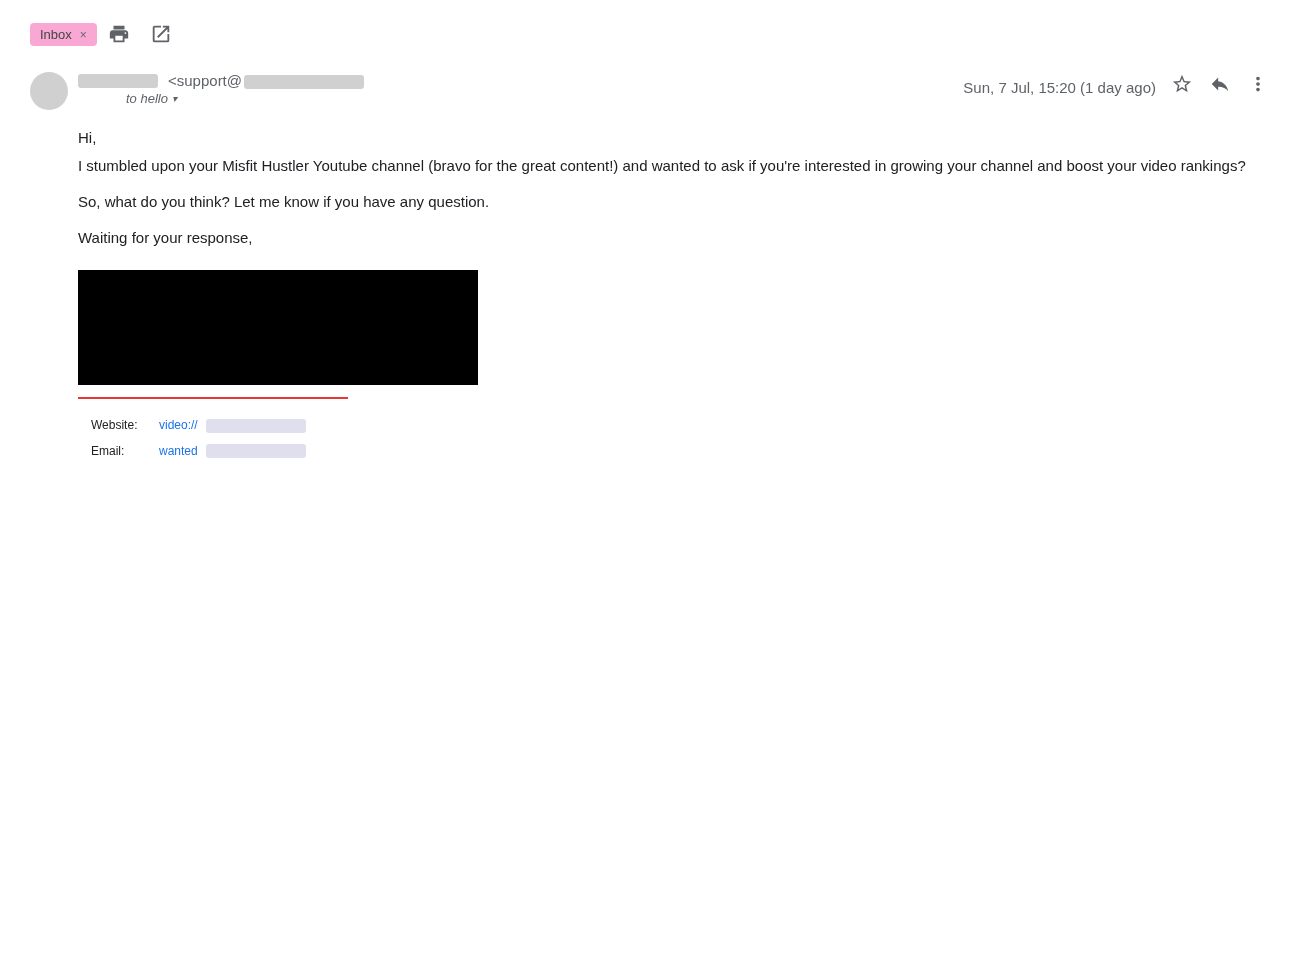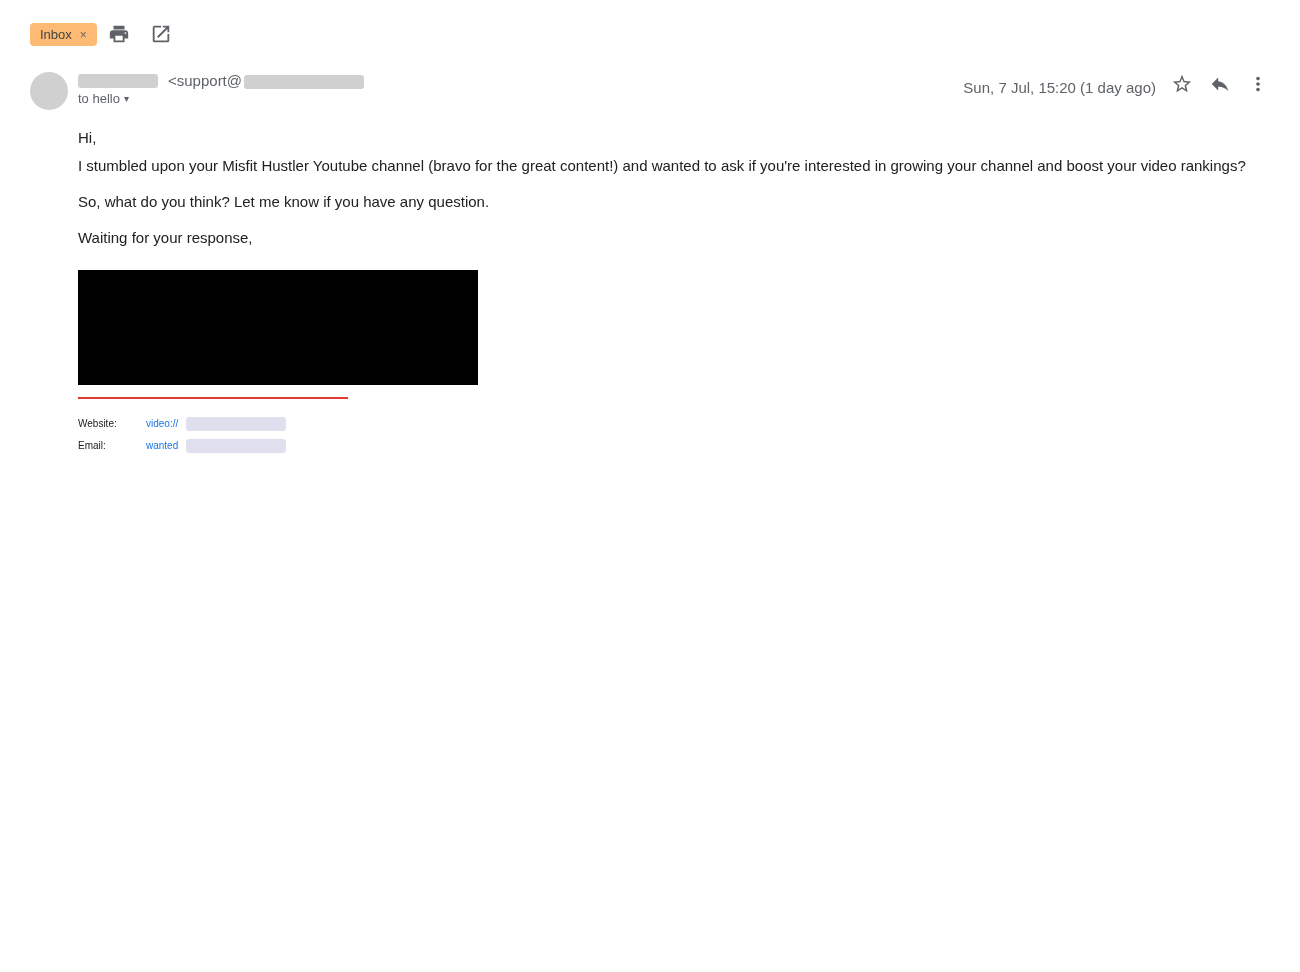--- a/index.html
+++ b/index.html
@@ -33,21 +33,21 @@
       font-size: 22px;
       font-weight: 400;
       color: #202124;
       flex: 1;
       margin-right: 12px;
     }
 
     .inbox-badge {
       display: inline-flex;
       align-items: flex-end;
-      background: #fdba74;
+      background: #f9a8d4;
       border-radius: 4px;
       padding: 4px 10px;
       font-size: 13px;
       color: #444;
       margin-right: 8px;
       white-space: nowrap;
     }
 
     .inbox-badge .close-x {
       margin-left: 8px;
@@ -124,20 +124,22 @@
       vertical-align: middle;
       margin-right: 4px;
     }
 
     .to-line {
       display: flex;
       align-items: center;
       font-size: 13px;
       color: #5f6368;
       margin-top: 2px;
+      margin-left: 48px;
+      font-style: italic;
     }
 
     .to-line .chevron {
       margin-left: 4px;
       font-size: 10px;
       cursor: pointer;
     }
 
     .email-meta-right {
       display: flex;
@@ -194,23 +196,24 @@
     }
 
     .signature-divider {
       width: 270px;
       height: 2px;
       background: #e53935;
       margin-bottom: 16px;
     }
 
     .signature-links {
-      font-size: 10px;
+      font-size: 12px;
       color: #202124;
       line-height: 1.8;
+      margin-left: 13px;
     }
 
     .signature-links a {
       color: #1a73e8;
       text-decoration: none;
     }
 
     .signature-link-row {
       display: flex;
       align-items: center;

